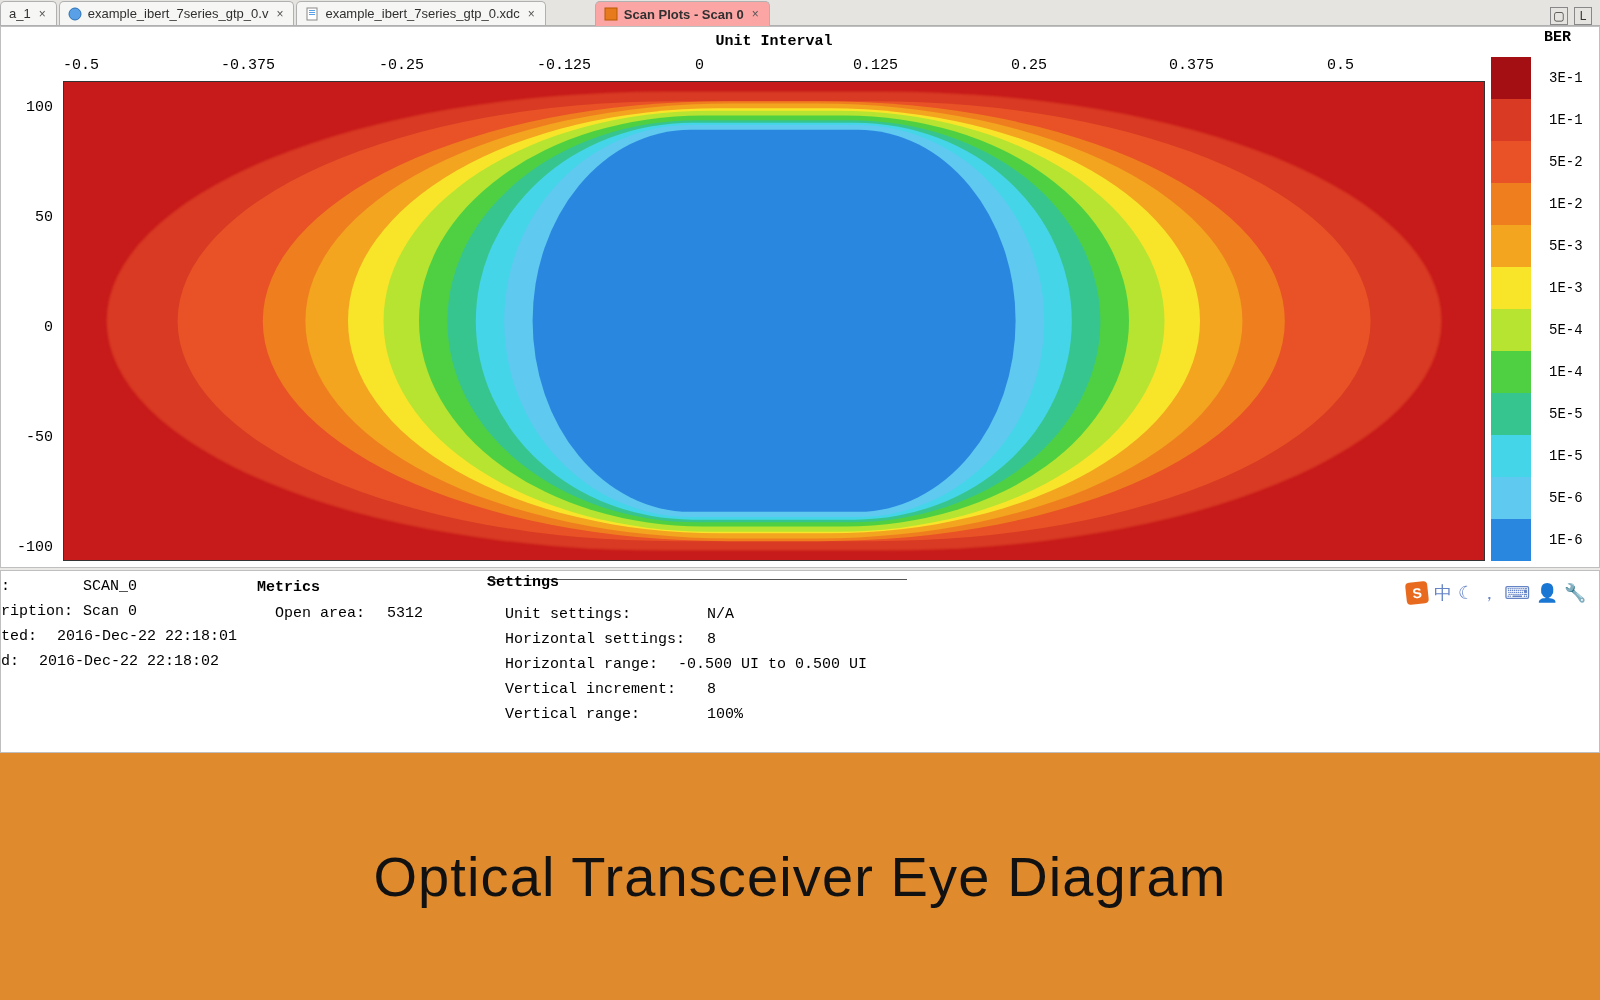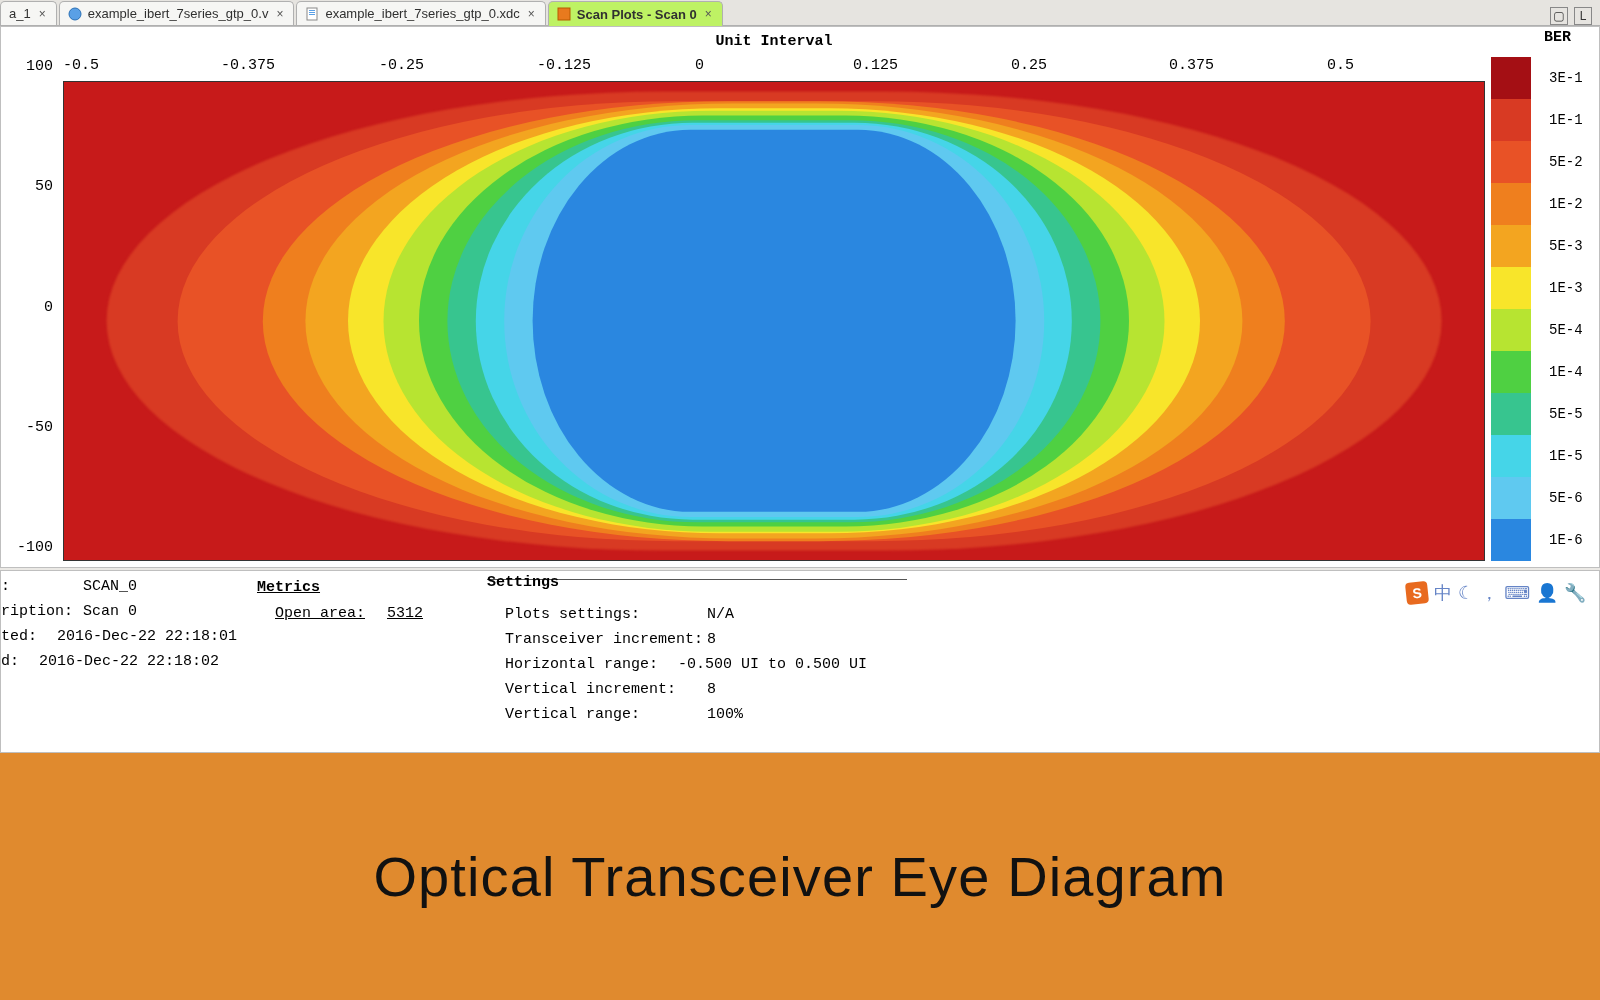--- a/index.html
+++ b/index.html
@@ -1,31 +1,31 @@
 <!DOCTYPE html>
 <html><head>
 <meta charset="utf-8">
 <style>
   * { box-sizing: border-box; margin: 0; padding: 0; }
   html, body { width: 1600px; height: 1000px; font-family: "Courier New", monospace; font-size: 15px; background: #fff; overflow: hidden; }
   .root { width: 100%; height: 100%; display: flex; flex-direction: column; background: #ebe9e5; }
   .tabbar { height: 26px; background: #e6e4e0; border-bottom: 1px solid #b0b0b0; display: flex; align-items: flex-end; padding-left: 0; position: relative; }
   .tab { height: 24px; background: #f6f6f4; border: 1px solid #b0b0b0; border-bottom: none; border-top-left-radius: 5px; border-top-right-radius: 5px; display: flex; align-items: center; padding: 0 8px 0 8px; margin-right: 2px; font-family: Tahoma, sans-serif; font-size: 13px; color: #303030; gap: 6px; }
-  .tab.active { background: #bef264; position: relative; top: 1px; height: 25px; font-weight: bold; }
+  .tab.active { background: #fca5a5; position: relative; top: 1px; height: 25px; font-weight: bold; margin-left: 47px; }
   .tab .close { font-weight: normal; color: #555; font-size: 12px; padding: 0 2px; cursor: pointer; }
   .tab .ticon { width: 14px; height: 14px; display: inline-block; }
   .right-sys { margin-left: auto; margin-right: 8px; display: flex; gap: 6px; color: #333; font-family: sans-serif; font-size: 14px; }
   .right-sys span { border: 1px solid #888; width: 18px; height: 18px; display: inline-flex; align-items: center; justify-content: center; font-size: 12px; }
 
   .plot-card { background: #fff; margin: 0 0 2px 0; border: 1px solid #bfbfbf; }
 
   .plot-head { height: 24px; display: flex; align-items: center; justify-content: center; font-weight: bold; font-size: 15px; }
   .plot-area-wrap { display: flex; padding: 2px 12px 6px 4px; gap: 6px; }
   .yaxis { width: 52px; display: flex; flex-direction: column; justify-content: space-between; align-items: flex-end; padding: 30px 4px 6px 0; font-size: 15px; }
-  .yaxis span { line-height: 1; }
+  .yaxis span { line-height: 1; margin-top: 41px; }
   .xaxis { display: flex; justify-content: space-between; padding: 4px 0 0 0; font-size: 15px; }
   .xaxis span { flex: 1; text-align: left; }
 
   .chart-box { flex: 1; display: flex; flex-direction: column; }
   .chart-xlabels { height: 28px; }
   .heat { width: 100%; height: 480px; background: #c71a1a; position: relative; overflow: hidden; border: 1px solid #333; }
   
   .shape { position: absolute; top: 50%; left: 50%; transform-origin: center; }
   .s1 { width: 94%; height: 96%; background: #d83a23; transform: translate(-50%,-50%); border-radius: 50% / 60%; filter: blur(1px);}
   .s1b { width: 84%; height: 92%; background: #e85226; transform: translate(-50%,-50%); border-radius: 50% / 60%; }
@@ -46,21 +46,21 @@
   .legend-sw { width: 40px; height: 100%; }
   .legend-lb { font-size: 14px; white-space: nowrap; }
 
   .details { background: #fff; display: flex; padding: 8px 0 20px 0; font-size: 15px; border: 1px solid #bfbfbf; position: relative; }
   .details h4 { font-weight: bold; margin-bottom: 10px; font-size: 15px; }
   .details .col { padding-right: 40px; }
   .details .row { display: flex; margin-bottom: 10px; line-height: 1; }
   .details .row .k { white-space: nowrap; }
   .details .row .v { padding-left: 20px; white-space: nowrap; }
   .col-a { width: 256px; padding-left: 0; }
-  .col-b { width: 230px; text-decoration: underline; }
+  .col-b { width: 230px; }
   .col-c { width: 420px; border-top: 1px solid #555; padding-top: 0; }
   .col-c h4 { position: relative; top: -6px; font-family: Liberation Mono, monospace; }
   .col-spacer { flex: 1; }
 
   .ime-bar { position: absolute; right: 12px; top: 10px; display: flex; gap: 6px; align-items: center; font-family: sans-serif; font-size: 18px; color: #3551a8; }
   .ime-bar .sogou { width: 22px; height: 22px; background: #e86a1f; color: #fff; border-radius: 4px; display: inline-flex; align-items: center; justify-content: center; font-weight: bold; font-size: 14px; transform: rotate(-6deg); }
   .ime-bar .ico { color: #6584c6; }
 
   .banner { flex: 1; background: #e08a2e; display: flex; align-items: center; justify-content: center; }
   .banner-text { font-family: Arial, Helvetica, sans-serif; font-size: 56px; color: #111; letter-spacing: 0.02em; }
@@ -230,25 +230,25 @@
           <div class="row">
             <div class="k" style="width: 110px; padding-left: 18px;">Open area:</div>
             <div class="v">5312</div>
           </div>
         </div>
     </div>
     <div class="col col-c">
       <h4>Settings</h4>
       <div id="colC">
           <div class="row">
-            <div class="k" style="width: 200px; padding-left: 18px;">Plots settings:</div>
+            <div class="k" style="width: 200px; padding-left: 18px;">Unit settings:</div>
             <div class="v">N/A</div>
           </div>
           <div class="row">
-            <div class="k" style="width: 200px; padding-left: 18px;">Transceiver increment:</div>
+            <div class="k" style="width: 200px; padding-left: 18px;">Horizontal settings:</div>
             <div class="v">8</div>
           </div>
           <div class="row">
             <div class="k" style="width: 200px; padding-left: 18px;">Horizontal range:</div>
             <div class="v">-0.500 UI to 0.500 UI</div>
           </div>
           <div class="row">
             <div class="k" style="width: 200px; padding-left: 18px;">Vertical increment:</div>
             <div class="v">8</div>
           </div>

